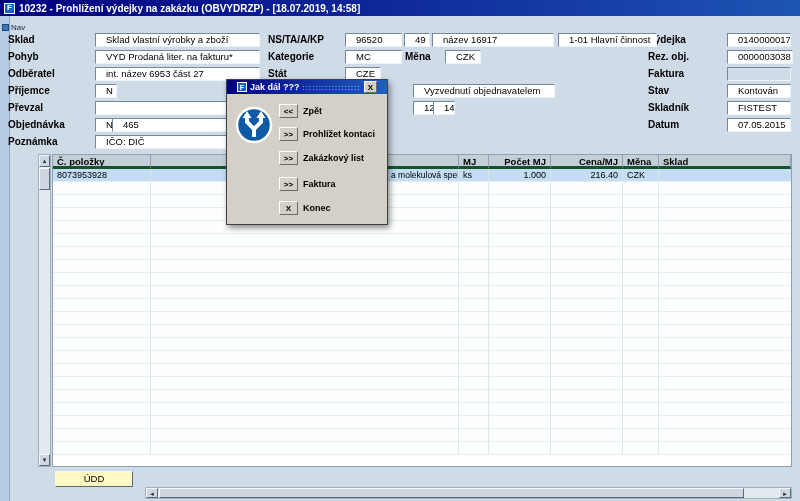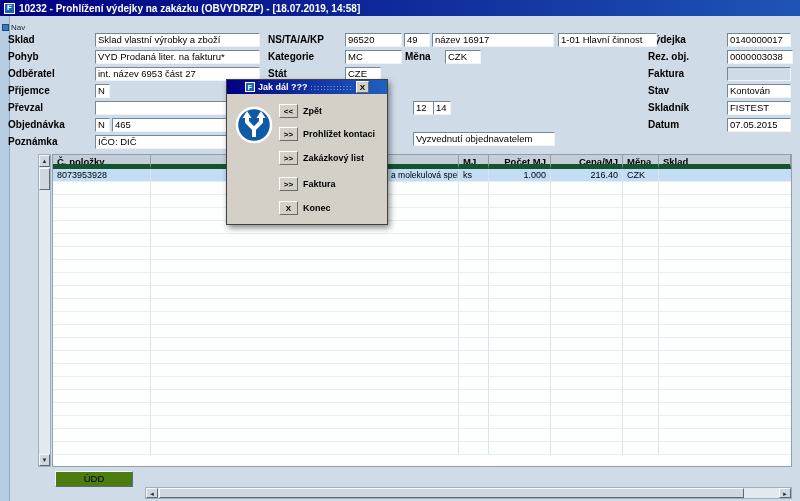--- a/index.html
+++ b/index.html
@@ -21,28 +21,28 @@
     background:#b7cde3; border-right:1px solid #8ea7bf; }
   .nav-handle { position:absolute; left:2px; top:23px; display:flex; align-items:center;
     gap:2px; font-size:8px; color:#16283a; z-index:2; }
   .nav-ico { width:7px; height:7px; background:#3c76b8; border:1px solid #1a4a80; display:inline-block; }
 
   
   .lbl { position:absolute; height:14px; line-height:14px; font-weight:bold;
     font-size:10px; white-space:nowrap; }
   .fld { position:absolute; height:14px; line-height:12px; background:#fff;
     border:1px solid; border-color:#72879a #eef3f7 #eef3f7 #72879a;
-    font-size:9.5px; padding:0 2px; white-space:nowrap; overflow:hidden; }
+    font-size:9.5px; padding:0 10px; white-space:nowrap; overflow:hidden; }
   .fld.blank { background:#cfdbe7; }
 
   
   .table { position:absolute; left:52px; top:154px; width:740px; height:313px;
     background:#fff; border:1px solid #8fa0ae; overflow:hidden; }
   .thead { display:flex; height:14px; background:#c3ced8; font-weight:bold; }
-  .thead .tcell { border-right:1px solid #8fa0ae; border-bottom:5px solid #14532d;
+  .thead .tcell { border-right:1px solid #8fa0ae; border-bottom:3px solid #14532d;
     font-size:9.5px; line-height:13px; background:#c3ced8; }
   .trow { display:flex; height:13px; background:#fdfefe; }
   .trow.selected { background:#c2ddf4; }
   .tcell { height:100%; padding:0 4px; font-size:9px; line-height:12px;
     border-right:1px solid #dde4ea; border-bottom:1px solid #e8edf1;
     white-space:nowrap; overflow:hidden; }
   .c-item { width:98px; }
   .c-name { width:308px; }
   .c-mj { width:30px; }
   .c-pocet { width:62px; text-align:right; }
@@ -62,30 +62,30 @@
   .vthumb { position:absolute; left:0; top:13px; width:11px; height:22px;
     background:#cfd8e0; border:1px solid; border-color:#f4f8fb #5a6a78 #5a6a78 #f4f8fb; }
   .hscroll { position:absolute; left:145px; top:487px; width:647px; height:12px;
     background:#e2eaf0; border:1px solid #9fb0bd; }
   .h-left { left:0; top:0; width:12px; height:10px; }
   .h-right { left:633px; top:0; width:12px; height:10px; }
   .hthumb { position:absolute; left:13px; top:0; width:585px; height:10px;
     background:#cfd8e0; border:1px solid; border-color:#f4f8fb #5a6a78 #5a6a78 #f4f8fb; }
 
   
-  .btn { position:absolute; background:#4d7c0f; border:1px solid;
+  .btn { position:absolute; background:#fef9c3; border:1px solid;
     border-color:#f4f8fb #5a6a78 #5a6a78 #f4f8fb; font-size:9.5px; text-align:center;
     line-height:14px; }
 
   
   .dialog { position:absolute; left:226px; top:79px; width:162px; height:146px;
     background:#d4d0c8; border:1px solid #404040;
     box-shadow:2px 3px 6px rgba(0,0,0,.45); z-index:10; }
   .dlg-titlebar { height:14px; background:linear-gradient(90deg,#000080,#2060c0);
-    display:flex; align-items:center; padding:0 18px; gap:3px; color:#fff; }
+    display:flex; align-items:center; padding:0 10px; gap:3px; color:#fff; }
   .dlg-ico { width:10px; height:10px; background:#1464c0; border:1px solid #fff;
     color:#fff; font-size:7px; font-weight:bold; display:flex; align-items:center;
     justify-content:center; line-height:1; flex:0 0 auto; }
   .dlg-title { font-size:9px; font-weight:bold; white-space:nowrap; }
   .dlg-dots { font-size:8px; letter-spacing:1px; opacity:.8; overflow:hidden;
     flex:1; white-space:nowrap; }
   .dlg-close { width:13px; height:12px; background:#d4d0c8; border:1px solid;
     border-color:#fff #6a6a6a #6a6a6a #fff; font-size:8px; line-height:9px;
     text-align:center; font-weight:bold; padding:0; flex:0 0 auto;
     font-family:inherit; color:#000; }
@@ -144,21 +144,21 @@
   <div class="fld" style="left:95px;top:50px;width:165px;">VYD Prodaná liter. na fakturu*</div>
   <div class="fld" style="left:345px;top:50px;width:57px;">MC</div>
   <div class="fld" style="left:445px;top:50px;width:36px;">CZK</div>
   <div class="fld" style="left:727px;top:50px;width:66px;">0000003038</div>
 
   <div class="fld" style="left:95px;top:67px;width:165px;">int. název 6953 část 27</div>
   <div class="fld" style="left:345px;top:67px;width:36px;">CZE</div>
   <div class="fld blank" style="left:727px;top:67px;width:64px;"></div>
 
   <div class="fld" style="left:95px;top:84px;width:15px;">N</div>
-  <div class="fld" style="left:413px;top:84px;width:142px;margin-top:48px;">Vyzvednutí objednavatelem</div>
+  <div class="fld" style="left:413px;top:84px;width:142px;">Vyzvednutí objednavatelem</div>
   <div class="fld" style="left:727px;top:84px;width:64px;">Kontován</div>
 
   <div class="fld" style="left:95px;top:101px;width:165px;"></div>
   <div class="fld" style="left:413px;top:101px;width:24px;">12</div>
   <div class="fld" style="left:433px;top:101px;width:18px;">14</div>
   <div class="fld" style="left:727px;top:101px;width:64px;">FISTEST</div>
 
   <div class="fld" style="left:95px;top:118px;width:15px;">N</div>
   <div class="fld" style="left:112px;top:118px;width:148px;">465</div>
   <div class="fld" style="left:727px;top:118px;width:64px;">07.05.2015</div>

